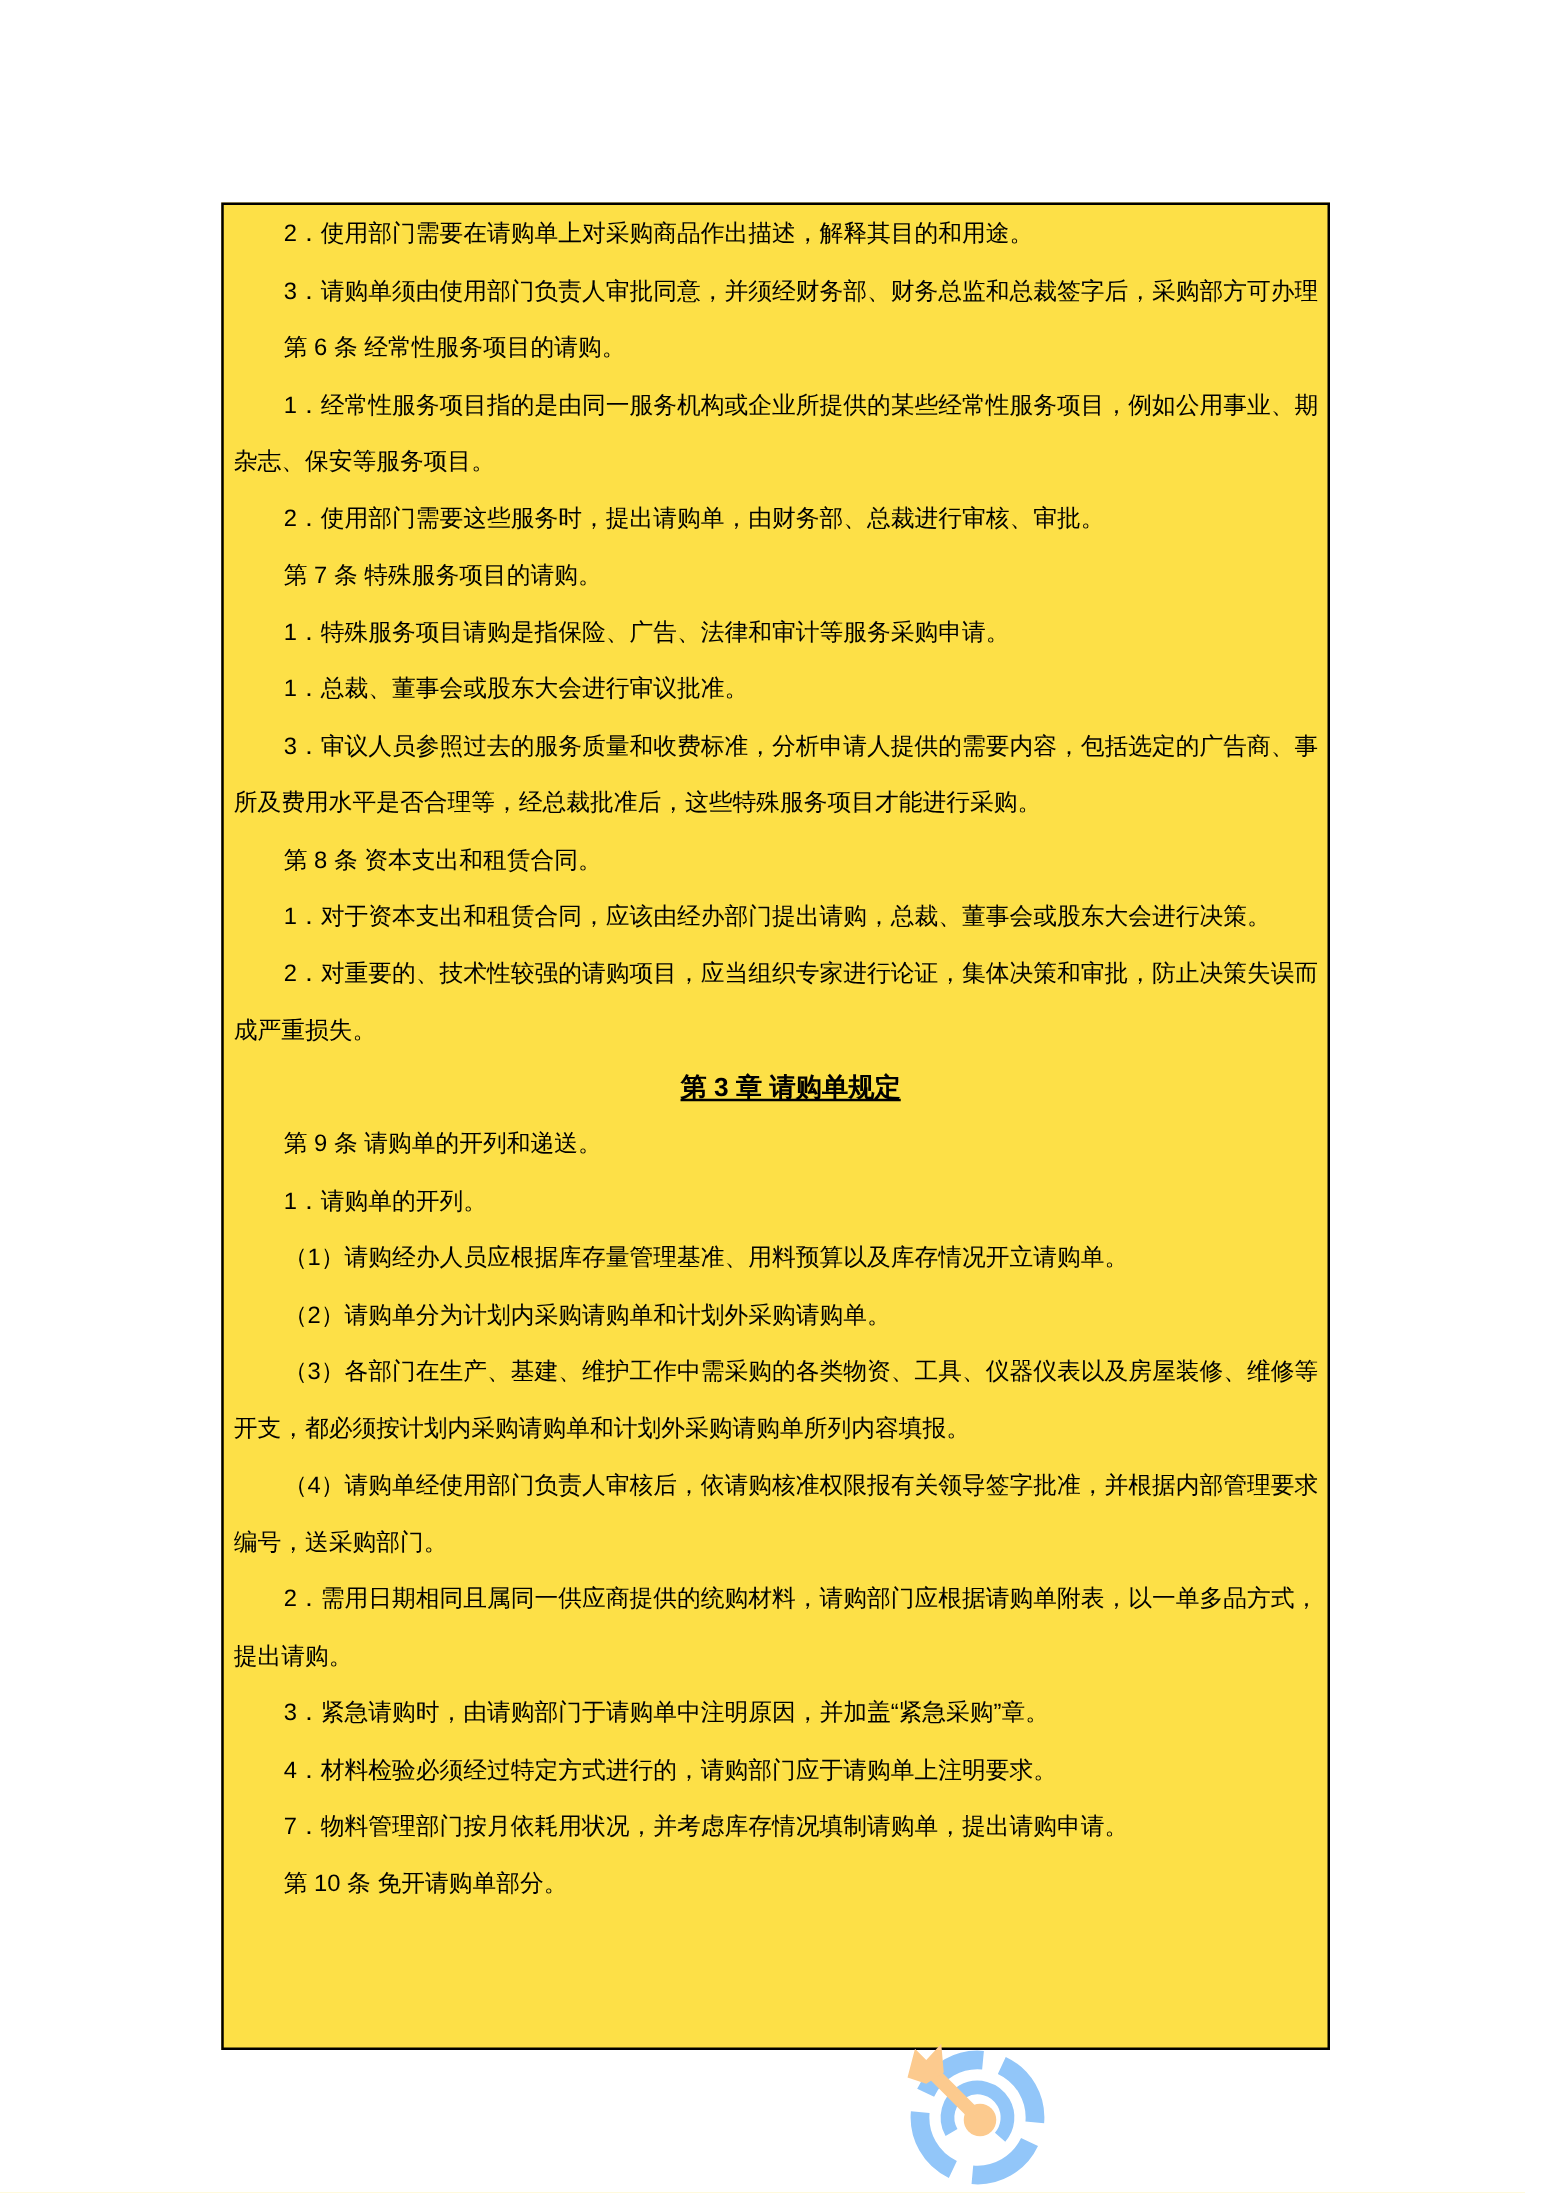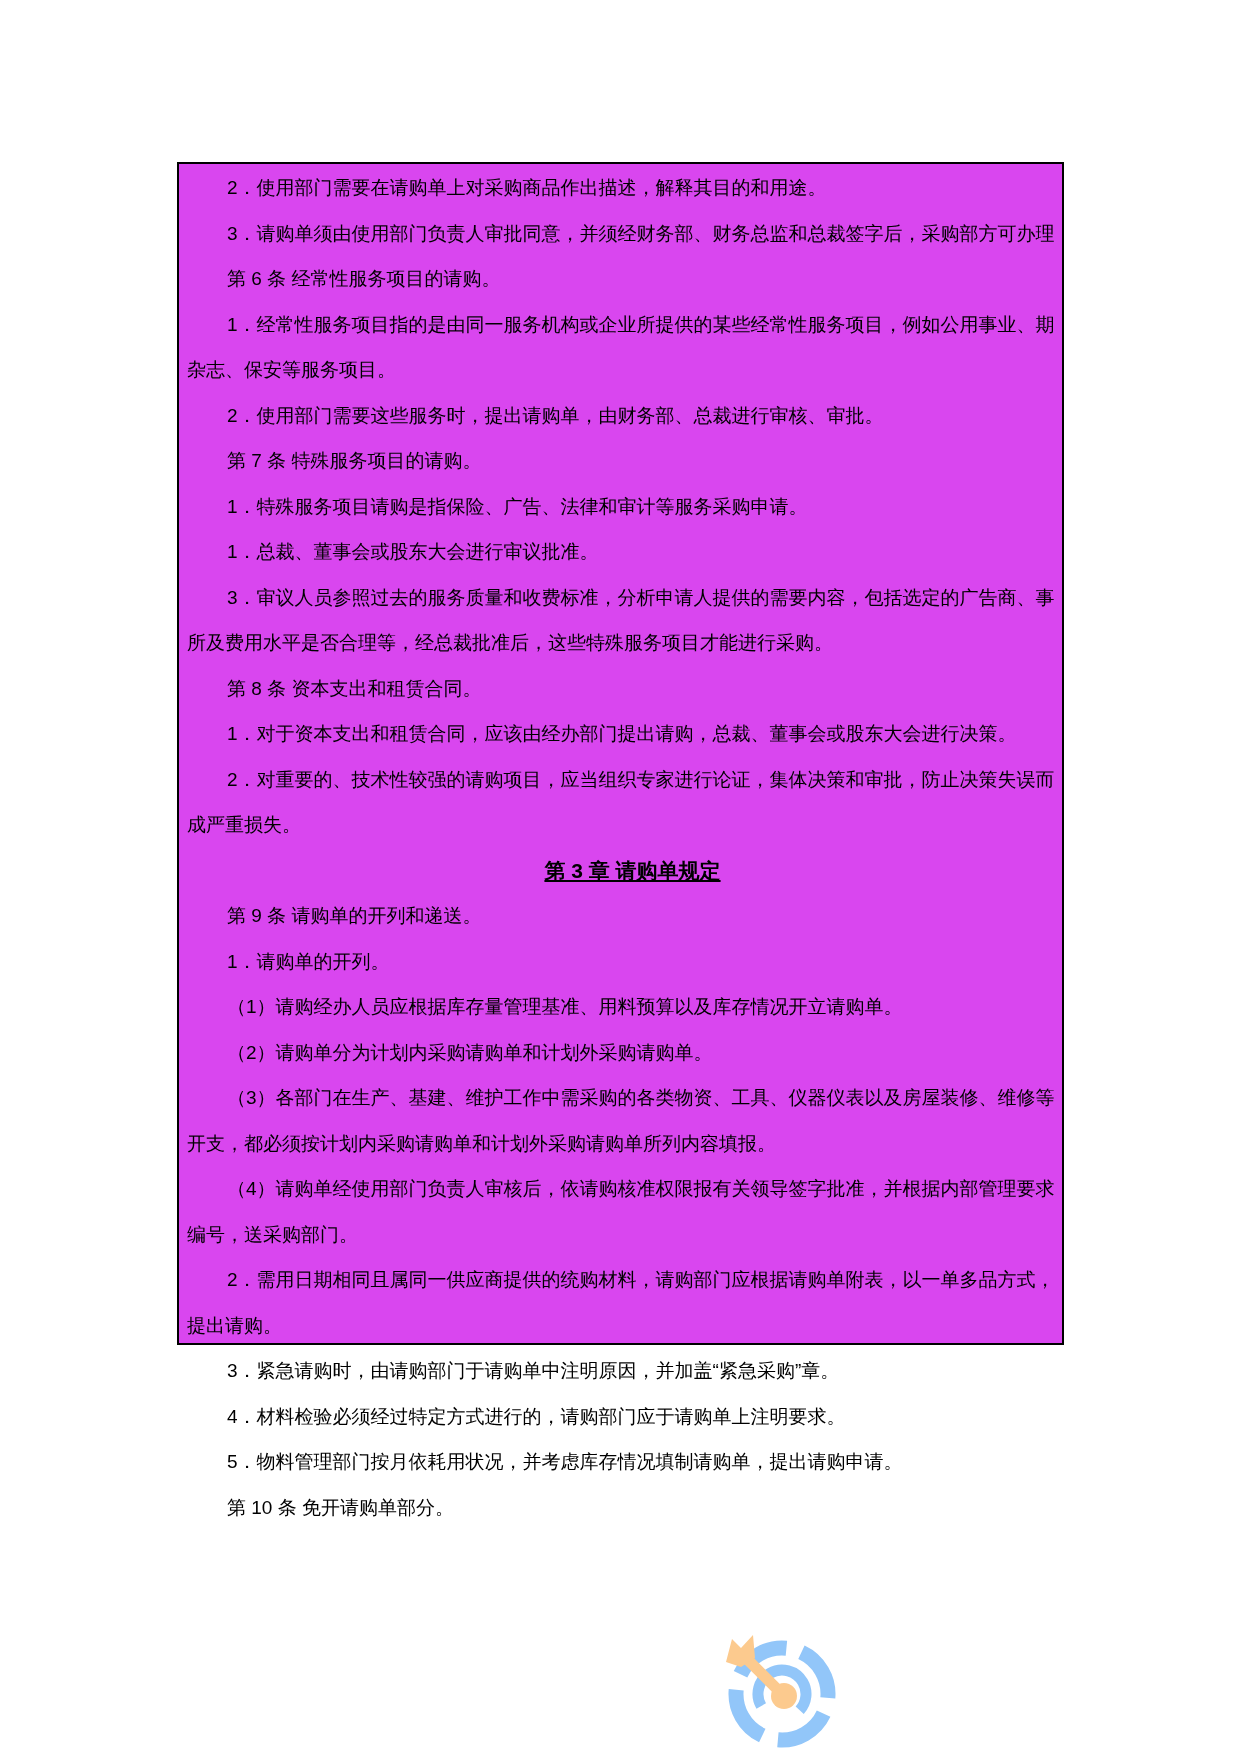--- a/index.html
+++ b/index.html
@@ -9,25 +9,25 @@
     height:1754px;
     background:#ffffff;
     font-family:"Liberation Sans","DejaVu Sans",sans-serif;
     overflow:hidden;
   }
   .doc{
     position:absolute;
     left:177px;
     top:162px;
     width:887px;
-    height:1183px;
+    height:1478px;
     border:2px solid #000000;
     box-sizing:border-box;
     padding:1px 8px 0 8px;
-    background:#d946ef;
+    background:#fde047;
   }
   .line{
     height:45.5px;
     line-height:45.5px;
     font-size:19px;
     color:#000000;
     white-space:nowrap;
     overflow:hidden;
   }
   .ind{padding-left:40px;}
@@ -90,21 +90,21 @@
     <div class="line ind">（1）请购经办人员应根据库存量管理基准、用料预算以及库存情况开立请购单。</div>
     <div class="line ind">（2）请购单分为计划内采购请购单和计划外采购请购单。</div>
     <div class="line ind">（3）各部门在生产、基建、维护工作中需采购的各类物资、工具、仪器仪表以及房屋装修、维修等各类</div>
     <div class="line">开支，都必须按计划内采购请购单和计划外采购请购单所列内容填报。</div>
     <div class="line ind">（4）请购单经使用部门负责人审核后，依请购核准权限报有关领导签字批准，并根据内部管理要求</div>
     <div class="line">编号，送采购部门。</div>
     <div class="line ind">2．需用日期相同且属同一供应商提供的统购材料，请购部门应根据请购单附表，以一单多品方式，</div>
     <div class="line">提出请购。</div>
     <div class="line ind">3．紧急请购时，由请购部门于请购单中注明原因，并加盖“紧急采购”章。</div>
     <div class="line ind">4．材料检验必须经过特定方式进行的，请购部门应于请购单上注明要求。</div>
-    <div class="line ind">5．物料管理部门按月依耗用状况，并考虑库存情况填制请购单，提出请购申请。</div>
+    <div class="line ind">7．物料管理部门按月依耗用状况，并考虑库存情况填制请购单，提出请购申请。</div>
     <div class="line ind">第 10 条 免开请购单部分。</div>
   </div>
 
   <div class="watermark">
     <svg width="122" height="126" viewBox="0 0 122 126">
       <g fill="none" stroke="#92c6f9">
         <circle cx="62" cy="66" r="46" stroke-width="15" stroke-dasharray="56 16.3" transform="rotate(-65 62 66)"></circle>
         <circle cx="62" cy="66" r="24" stroke-width="11" stroke-dasharray="105 46" transform="rotate(150 62 66)"></circle>
       </g>
       <line x1="24" y1="28" x2="62" y2="66" stroke="#fcca8e" stroke-width="11" stroke-linecap="round"></line>

